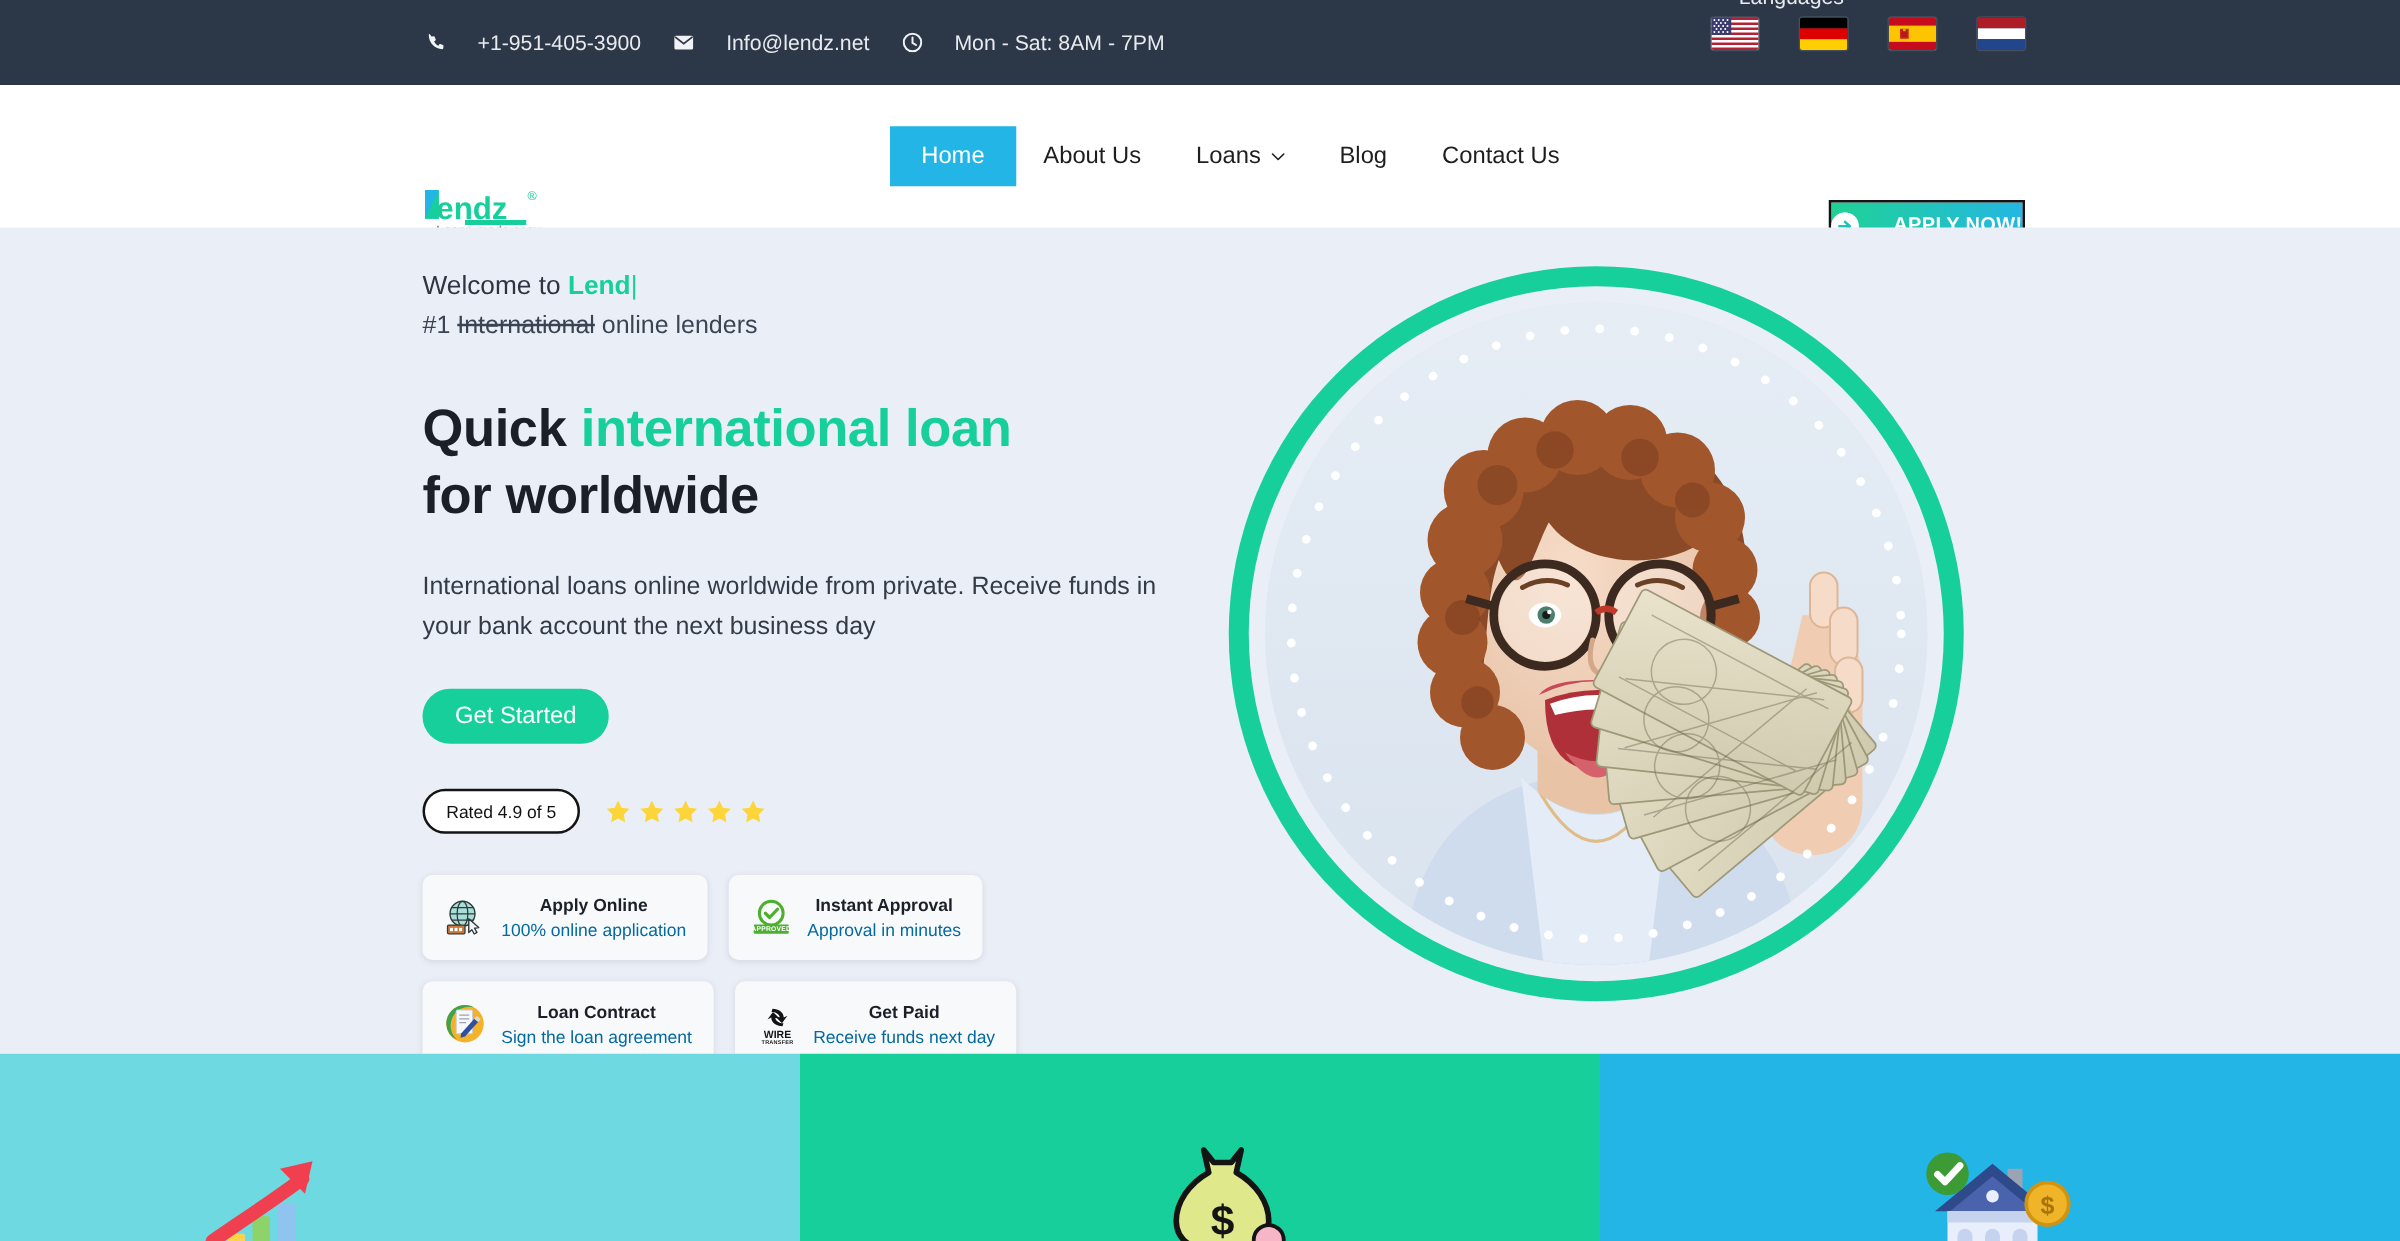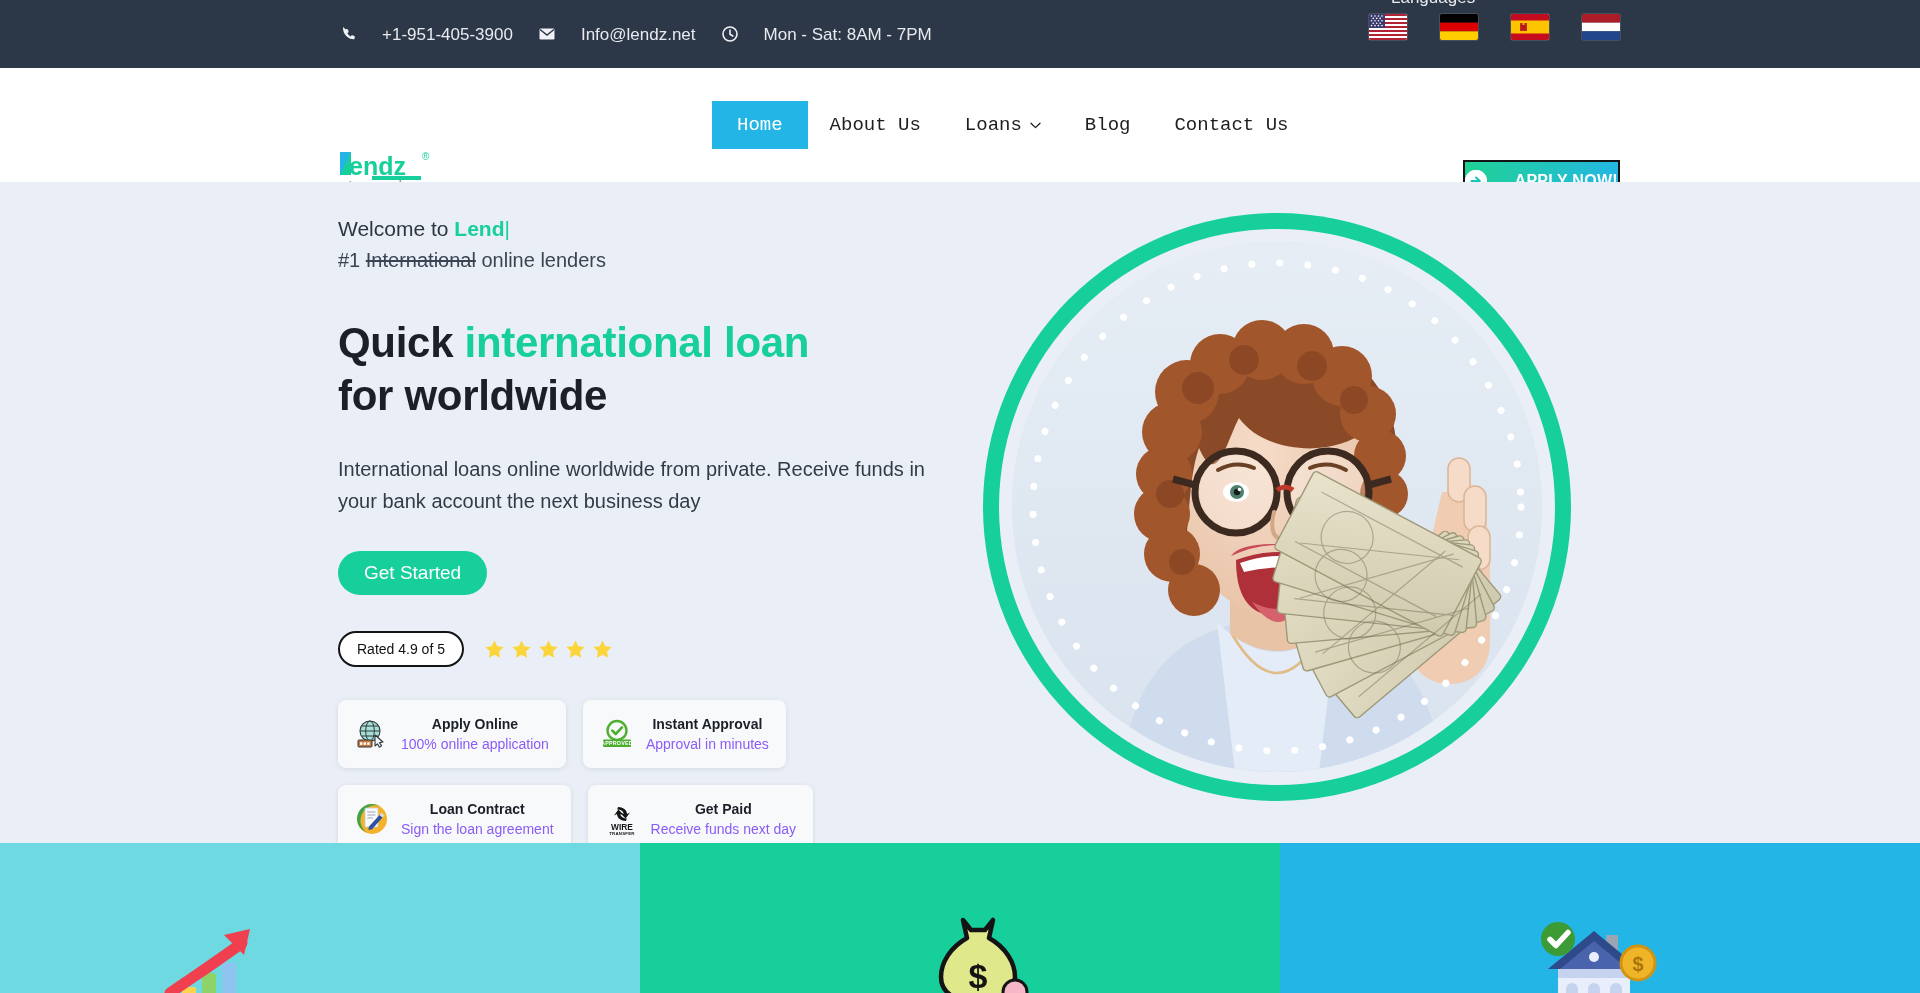--- a/index.html
+++ b/index.html
@@ -84,21 +84,20 @@
   .nav-item{
     font-size:19px;
     color:#1e1e1e;
     padding:14px 22px;
     line-height:20px;
     display:flex;
     align-items:center;
     gap:8px;
     cursor:pointer;
     white-space:nowrap;
-    font-family:Liberation Mono, monospace;
   }
   .nav-item.active{
     background:#22b5e6;
     color:#ffffff;
     padding:14px 25px;
   }
   .chev{ display:inline-block; width:11px; height:7px; }
   .chev svg{display:block}
 
   .apply-btn{
@@ -218,21 +217,21 @@
     height:68px;
     display:flex;
     align-items:center;
     padding:0 17px;
     gap:12px;
   }
   .fcard .fc-ico{ width:34px; height:34px; flex:none; display:flex; align-items:center; justify-content:center;}
   .fcard .fc-ico svg{display:block}
   .fc-text{ display:flex; flex-direction:column; align-items:center; }
   .fc-title{ font-size:14px; font-weight:bold; color:#1b2028; line-height:20px;}
-  .fc-desc{ font-size:14px; color:#8b5cf6; line-height:20px; }
+  .fc-desc{ font-size:14px; color:#0369a1; line-height:20px; }
 
   
   .hero-circle{
     position:absolute;
     left:983px;
     top:31px;
     width:588px;
     height:588px;
     border-radius:50%;
     background:#16cf9a;

